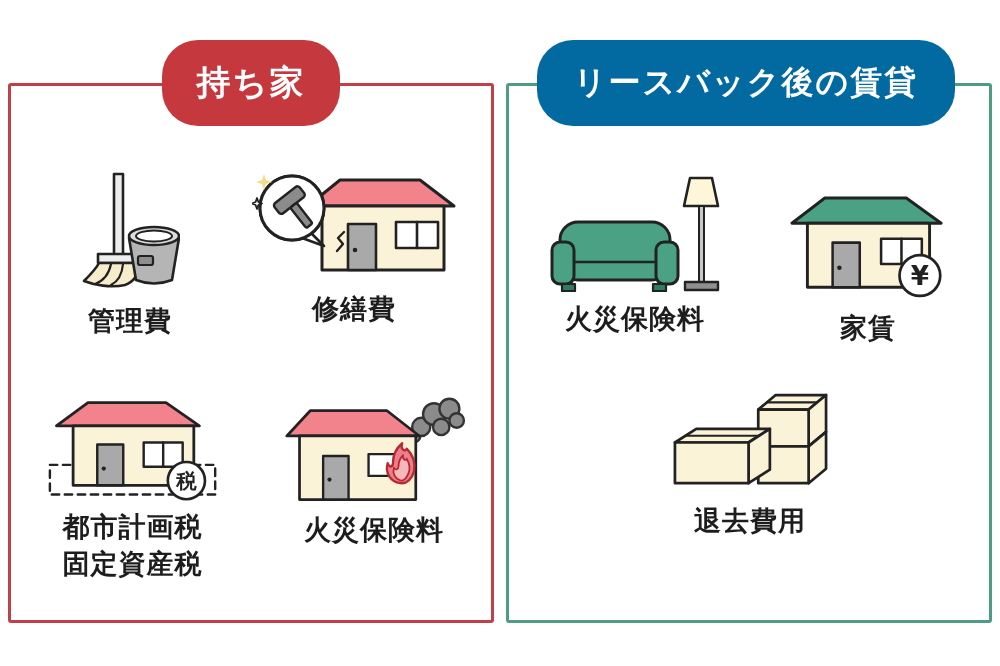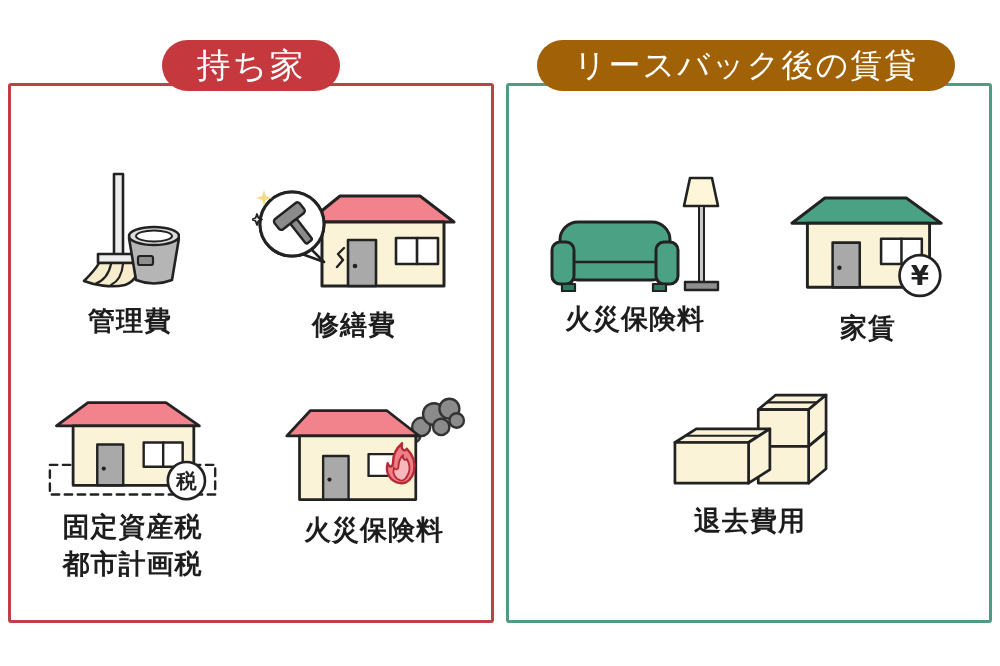--- a/index.html
+++ b/index.html
@@ -5,26 +5,26 @@
   html,body{margin:0;padding:0;}
   body{
     width:1000px;height:666px;background:#ffffff;position:relative;overflow:hidden;
     font-family:"DejaVu Sans","Liberation Sans",sans-serif;color:#1d1d1d;
   }
   .canvas{position:absolute;inset:0;}
   .panel{position:absolute;top:83px;width:486px;height:540px;box-sizing:border-box;background:#fff;border-radius:3px;}
   .panel-red{left:8px;border:3px solid #c04048;}
   .panel-green{left:506px;border:3px solid #4f9c85;}
   .pill{
-    position:absolute;top:40px;height:51px;border-radius:36px;z-index:3;
+    position:absolute;top:40px;height:86px;border-radius:36px;z-index:3;
     display:flex;align-items:center;justify-content:center;
-    color:#ffffff;font-weight:400;letter-spacing:2px;
+    color:#ffffff;font-weight:700;letter-spacing:2px;
   }
   .pill-red{left:162px;width:178px;background:#c5383e;font-size:34px;}
-  .pill-green{left:537px;width:418px;background:#a16207;font-size:32px;text-align:right;}
+  .pill-green{left:537px;width:418px;background:#0369a1;font-size:32px;text-align:right;}
   .item{
     position:absolute;margin:0;display:flex;flex-direction:column;align-items:center;z-index:2;
   }
   .item svg{display:block;}
   .caption{
     font-size:27px;font-weight:700;line-height:1.38;letter-spacing:1px;
     text-align:right;color:#1d1d1d;white-space:nowrap;
   }
   .cap-line{display:block;}
   .mt12{margin-top:12px;} .mt8{margin-top:8px;} .mt6{margin-top:6px;}
@@ -58,21 +58,21 @@
         <ellipse cx="74" cy="64" rx="18" ry="5.5" fill="#ffffff" stroke-width="2"></ellipse>
 
         <rect x="58" y="84" width="15" height="9" rx="2" fill="#8f8f8f" stroke-width="2.2"></rect>
       </g>
     </svg>
     <figcaption class="caption mt12">
       <span class="cap-line">管理費</span>
     </figcaption>
   </figure>
 
-  <figure class="item" style="left:242px;top:186px;width:224px;">
+  <figure class="item" style="left:242px;top:170px;width:224px;">
     <svg width="205" height="112" viewBox="0 0 205 112">
       <g stroke="#222" stroke-linejoin="round" stroke-linecap="round">
 
         <polygon points="88,10 168,10 202,36 56,36" fill="#f2838c" stroke-width="3"></polygon>
         <rect x="70" y="36" width="122" height="64" fill="#fbf3d8" stroke-width="3"></rect>
         <rect x="96" y="54" width="28" height="46" fill="#a9a9a9" stroke-width="2.6"></rect>
         <circle cx="103" cy="80" r="2.3" fill="#222" stroke="none"></circle>
         <rect x="144" y="52" width="42" height="26" fill="#ffffff" stroke-width="2.6"></rect>
         <line x1="165" y1="52" x2="165" y2="78" stroke-width="2.6"></line>
 
@@ -108,22 +108,22 @@
         <rect x="54" y="50" width="28" height="44" fill="#a9a9a9" stroke-width="2.6"></rect>
         <circle cx="61" cy="76" r="2.3" fill="#222" stroke="none"></circle>
         <rect x="104" y="48" width="42" height="26" fill="#ffffff" stroke-width="2.6"></rect>
         <line x1="125" y1="48" x2="125" y2="74" stroke-width="2.6"></line>
 
         <circle cx="150" cy="89" r="20" fill="#ffffff" stroke-width="2.8"></circle>
         <text x="150" y="97" text-anchor="middle" font-size="22" font-weight="700" fill="#222" stroke="none">税</text>
       </g>
     </svg>
     <figcaption class="caption mt6">
+      <span class="cap-line">都市計画税</span>
       <span class="cap-line">固定資産税</span>
-      <span class="cap-line">都市計画税</span>
     </figcaption>
   </figure>
 
   <figure class="item" style="left:272px;top:396px;width:204px;">
     <svg width="200" height="109" viewBox="0 0 200 120">
       <g stroke="#222" stroke-linejoin="round" stroke-linecap="round">
 
         <g fill="#8b8b8b" stroke-width="2.6" stroke="#333">
           <circle cx="144" cy="44" r="7"></circle>
           <circle cx="152" cy="34" r="10"></circle>

